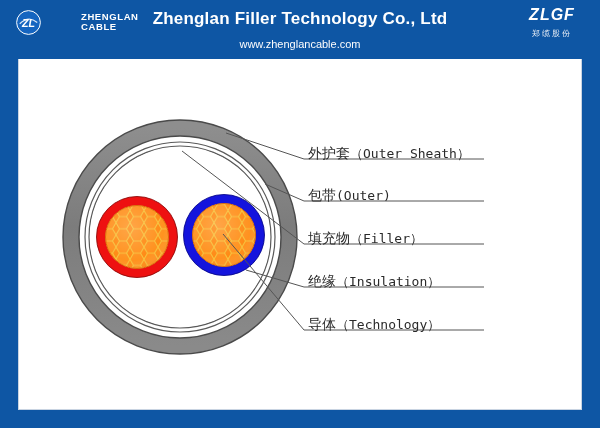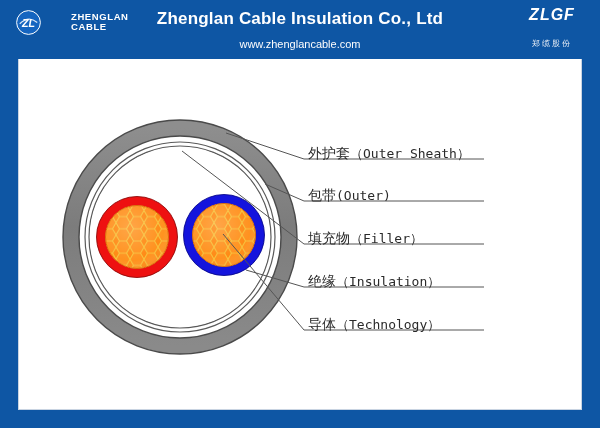--- a/index.html
+++ b/index.html
@@ -80,21 +80,21 @@
     font-family: "Liberation Sans", sans-serif;
   }
 
   
   .logo-left {
     position: absolute;
     left: 16px; top: 8px;
     width: 92px; height: 28px;
     display: flex;
     align-items: center;
-    gap: 0;
+    gap: 10px;
   }
   .logo-badge {
     width: 25px; height: 25px;
     flex: 0 0 auto;
   }
   .logo-left-text {
     display: flex;
     flex-direction: column;
     justify-content: center;
     line-height: 1.02;
@@ -122,21 +122,21 @@
     letter-spacing: 1px;
     line-height: 1;
     font-family: "Liberation Sans", sans-serif;
     font-style: italic;
   }
   .logo-right-sub {
     color: #e8eef6;
     font-size: 8px;
     letter-spacing: 2px;
     line-height: 1.2;
-    margin-top: 16px;
+    margin-top: 6px;
     font-family: Liberation Serif, serif;
   }
 
   
   .diagram {
     position: absolute;
     left: 18px; top: 58px;
     width: 564px; height: 352px;
   }
 
@@ -229,21 +229,21 @@
   </div>
   <div class="label" style="top:316px;">
     <span class="cn">导体</span><span class="en">（Technology）</span>
   </div>
 
   <div class="frame-left"></div>
   <div class="frame-right"></div>
   <div class="frame-bottom"></div>
 
   <div class="header">
-    <div class="header-title">Zhenglan Cable Insulation Co., Ltd</div>
+    <div class="header-title">Zhenglan Filler Technology Co., Ltd</div>
     <div class="header-url">www.zhenglancable.com</div>
 
     <div class="logo-left">
       <svg class="logo-badge" viewBox="0 0 40 40">
         <circle cx="20" cy="20" r="19" fill="#1565c0" stroke="#ffffff" stroke-width="1.6"></circle>
         <path d="M6 22 Q20 8 34 20" fill="none" stroke="#ffffff" stroke-width="2" opacity="0.85"></path>
         <text x="20" y="27" text-anchor="middle" font-family="Liberation Sans, sans-serif" font-size="17" font-weight="bold" font-style="italic" fill="#ffffff">ZL</text>
       </svg>
       <div class="logo-left-text">
         <span>ZHENGLAN</span>

